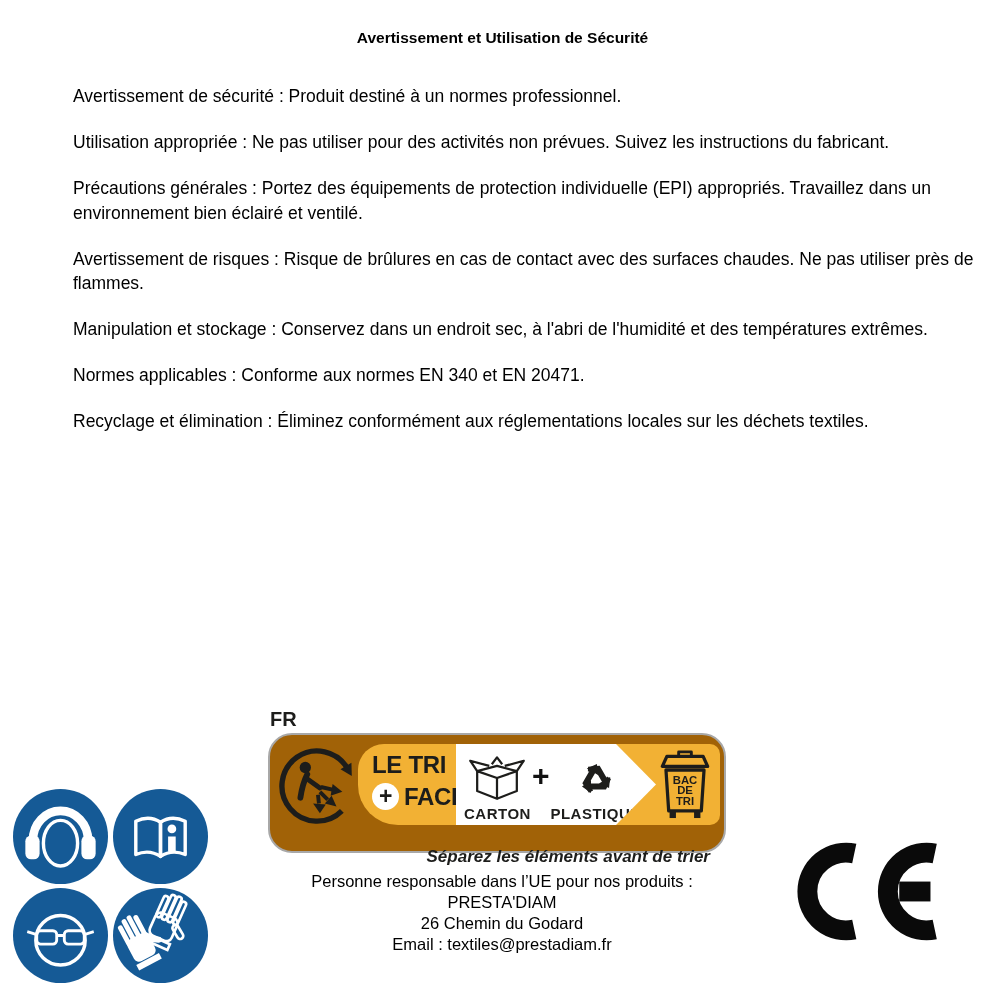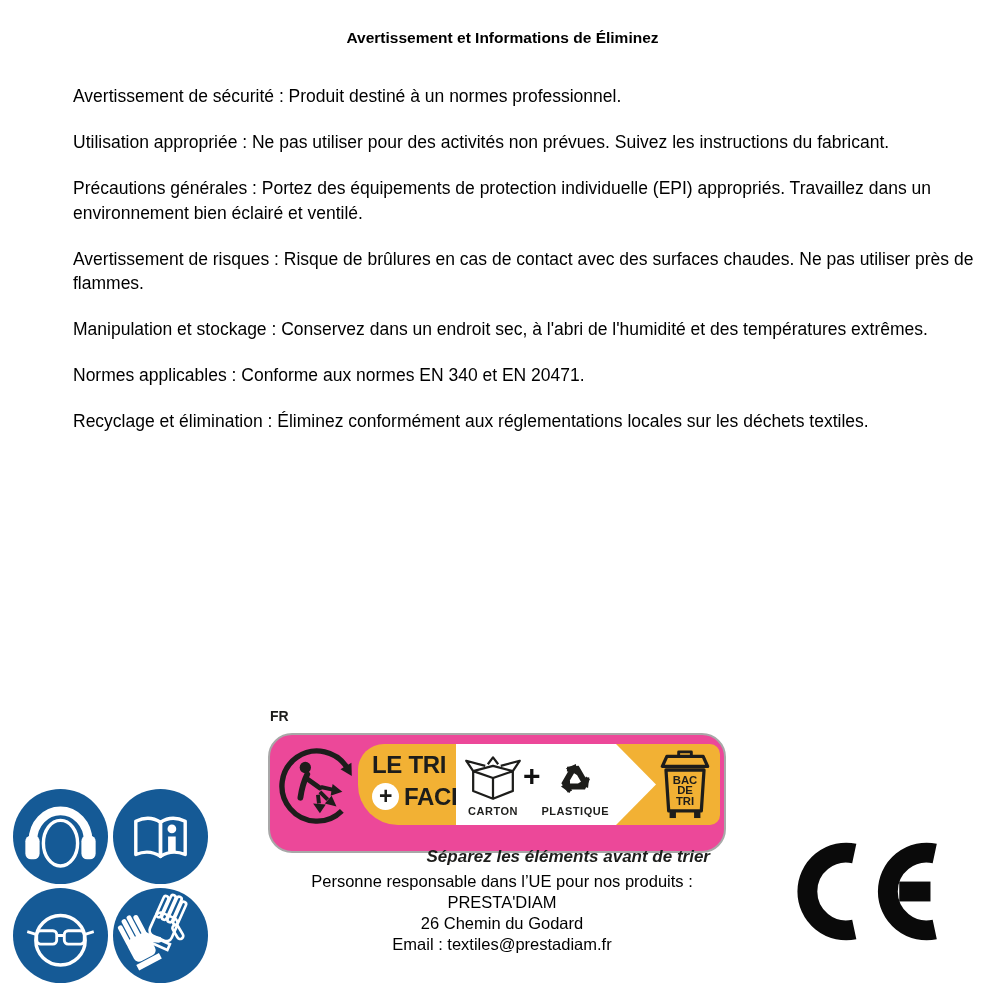--- a/index.html
+++ b/index.html
@@ -15,65 +15,65 @@
   .paragraphs p { font-size:17.5px; line-height:24.5px; margin:0 0 21.5px 0; }
 
   
   .icon-grid {
     position:absolute; left:13px; top:789px;
     display:grid; grid-template-columns:95px 95px; grid-auto-rows:95px; gap:4px 5px;
   }
   .icon-grid svg { width:95px; height:95px; display:block; }
 
   
-  .fr-code { position:absolute; left:270px; top:708px; font-size:14px; font-weight:bold; color:#1d1d1b; }
+  .fr-code { position:absolute; left:270px; top:708px; font-size:20px; font-weight:bold; color:#1d1d1b; }
   .sort-box {
     position:absolute; left:268px; top:733px; width:458px; height:120px;
-    border:2px solid #a8a8a8; border-radius:24px; background:#ec4899; box-sizing:border-box;
+    border:2px solid #a8a8a8; border-radius:24px; background:#a16207; box-sizing:border-box;
   }
   .triman { position:absolute; left:8px; top:12px; width:78px; height:78px; }
   .band {
     position:absolute; left:88px; top:9px; width:362px; height:81px;
     background:#F2B134; border-radius:26px 10px 10px 40px;
   }
   .headline { position:absolute; left:14px; top:9px; color:#1d1d1b; font-weight:800; font-size:24px; letter-spacing:-0.3px; line-height:1; }
   .headline .l2 { margin-top:6px; display:flex; align-items:center; }
   .plusdisc {
     width:27px; height:27px; border-radius:50%; background:#fff; color:#1d1d1b;
     display:inline-flex; align-items:center; justify-content:center;
     font-size:23px; font-weight:800; margin-right:5px; line-height:1;
   }
   .chevron {
     position:absolute; left:98px; top:0; width:200px; height:81px; background:#fff;
     clip-path:polygon(0 0, 80% 0, 100% 50%, 80% 100%, 0 100%);
     display:flex; align-items:flex-start; padding:9px 0 0 8px; box-sizing:border-box;
   }
   .mat { display:flex; flex-direction:column; align-items:center; }
   .mat svg { width:58px; height:50px; display:block; }
-  .matlabel { font-size:11px; font-weight:bold; color:#1d1d1b; margin-top:2px; letter-spacing:0.5px; }
+  .matlabel { font-size:15px; font-weight:bold; color:#1d1d1b; margin-top:2px; letter-spacing:0.5px; }
   .sep { font-size:30px; font-weight:800; color:#111; margin:8px 1px 0 1px; line-height:1; }
   .bin { position:absolute; right:6px; top:4px; width:58px; height:73px; }
   .bin text { font-family:"Liberation Sans", sans-serif; font-weight:bold; font-size:12.5px; fill:#1d1d1b; text-anchor:middle; }
   .caption {
     position:absolute; right:14px; top:92px;
     font-style:italic; font-weight:bold; font-size:17px; color:#1d1d1b;margin-top:20px;
   }
 
   .address {
     position:absolute; left:252px; top:871px; width:500px; text-align:center;
     font-weight:normal; font-size:16.5px; line-height:21px;
   }
   .ce { position:absolute; left:797px; top:842px; width:142px; height:99px; }
 </style>
 </head>
 <body>
 
 <div class="page">
 
-  <h1 class="title">Avertissement et Informations de Éliminez</h1>
+  <h1 class="title">Avertissement et Utilisation de Sécurité</h1>
 
   <div class="paragraphs">
     <p>Avertissement de sécurité : Produit destiné à un normes professionnel.</p>
     <p>Utilisation appropriée : Ne pas utiliser pour des activités non prévues. Suivez les instructions du fabricant.</p>
     <p>Précautions générales : Portez des équipements de protection individuelle (EPI) appropriés. Travaillez dans un environnement bien éclairé et ventilé.</p>
     <p>Avertissement de risques : Risque de brûlures en cas de contact avec des surfaces chaudes. Ne pas utiliser près de flammes.</p>
     <p>Manipulation et stockage : Conservez dans un endroit sec, à l'abri de l'humidité et des températures extrêmes.</p>
     <p>Normes applicables : Conforme aux normes EN 340 et EN 20471.</p>
     <p>Recyclage et élimination : Éliminez conformément aux réglementations locales sur les déchets textiles.</p>
   </div>

